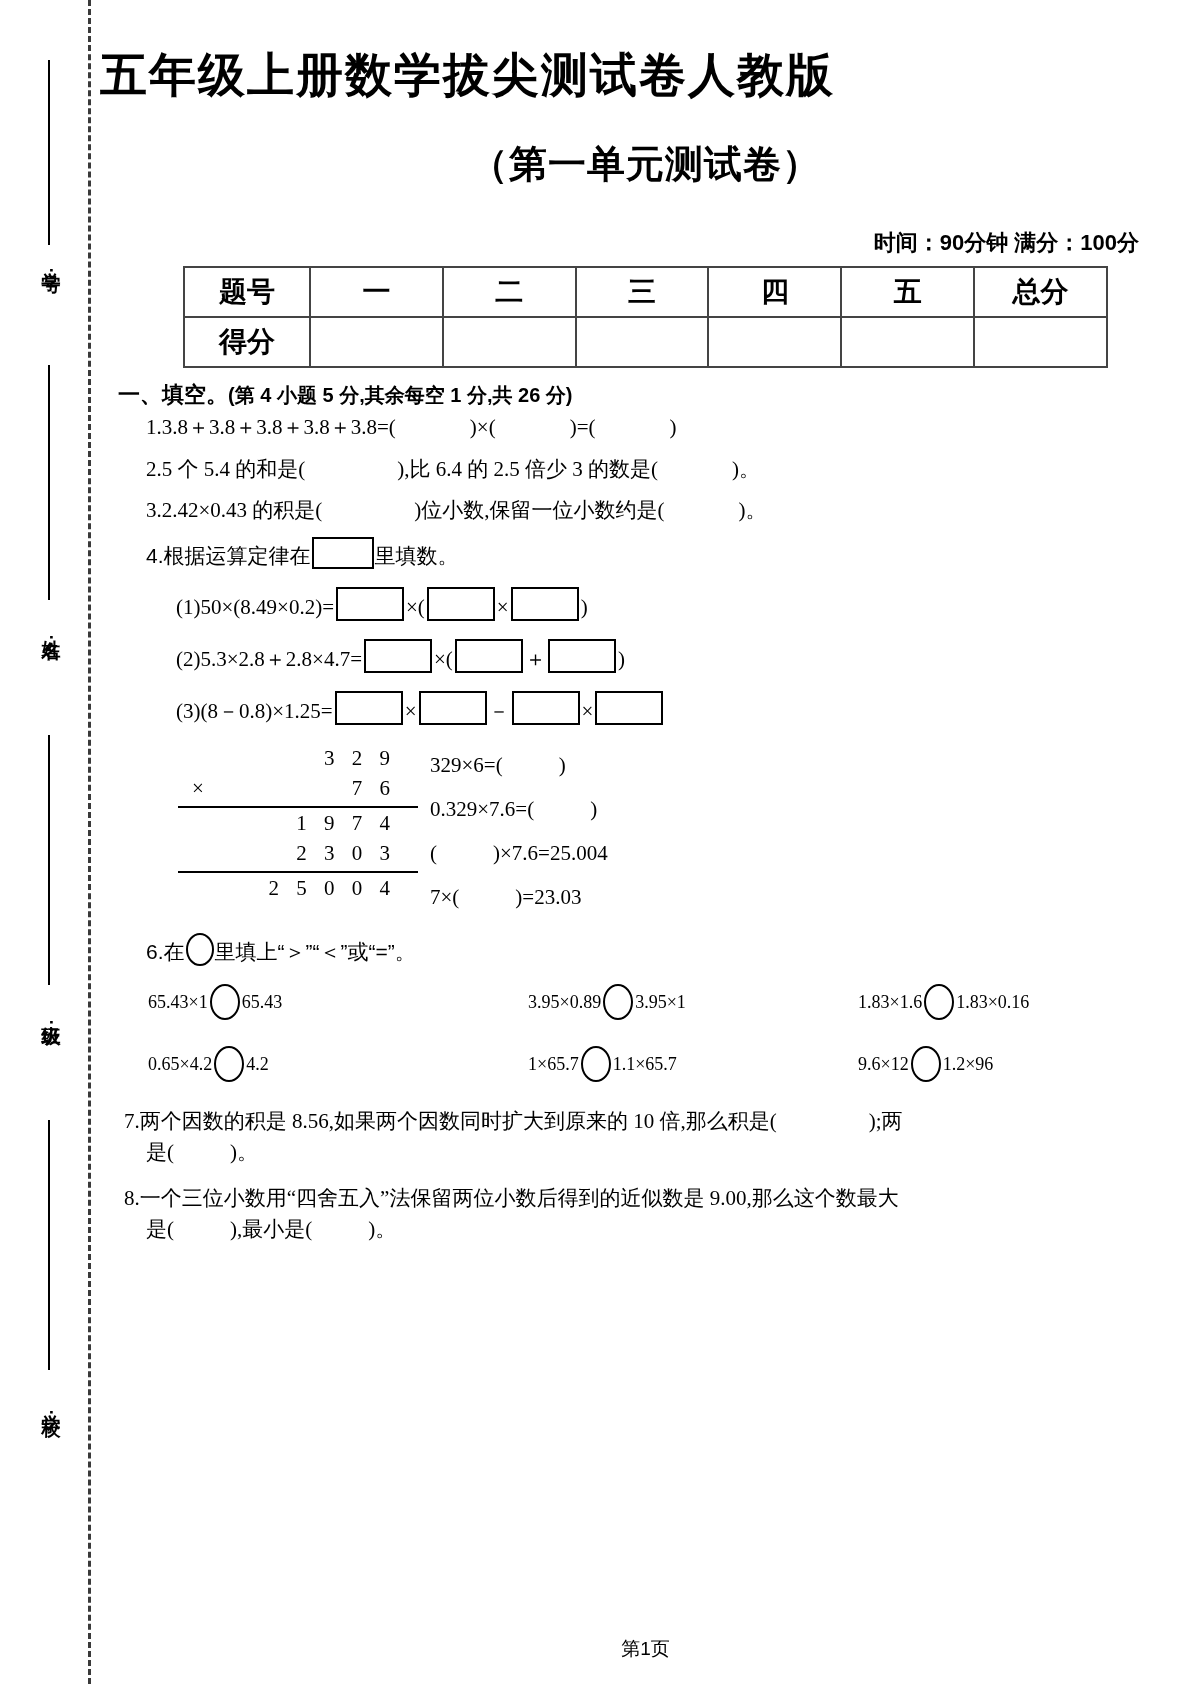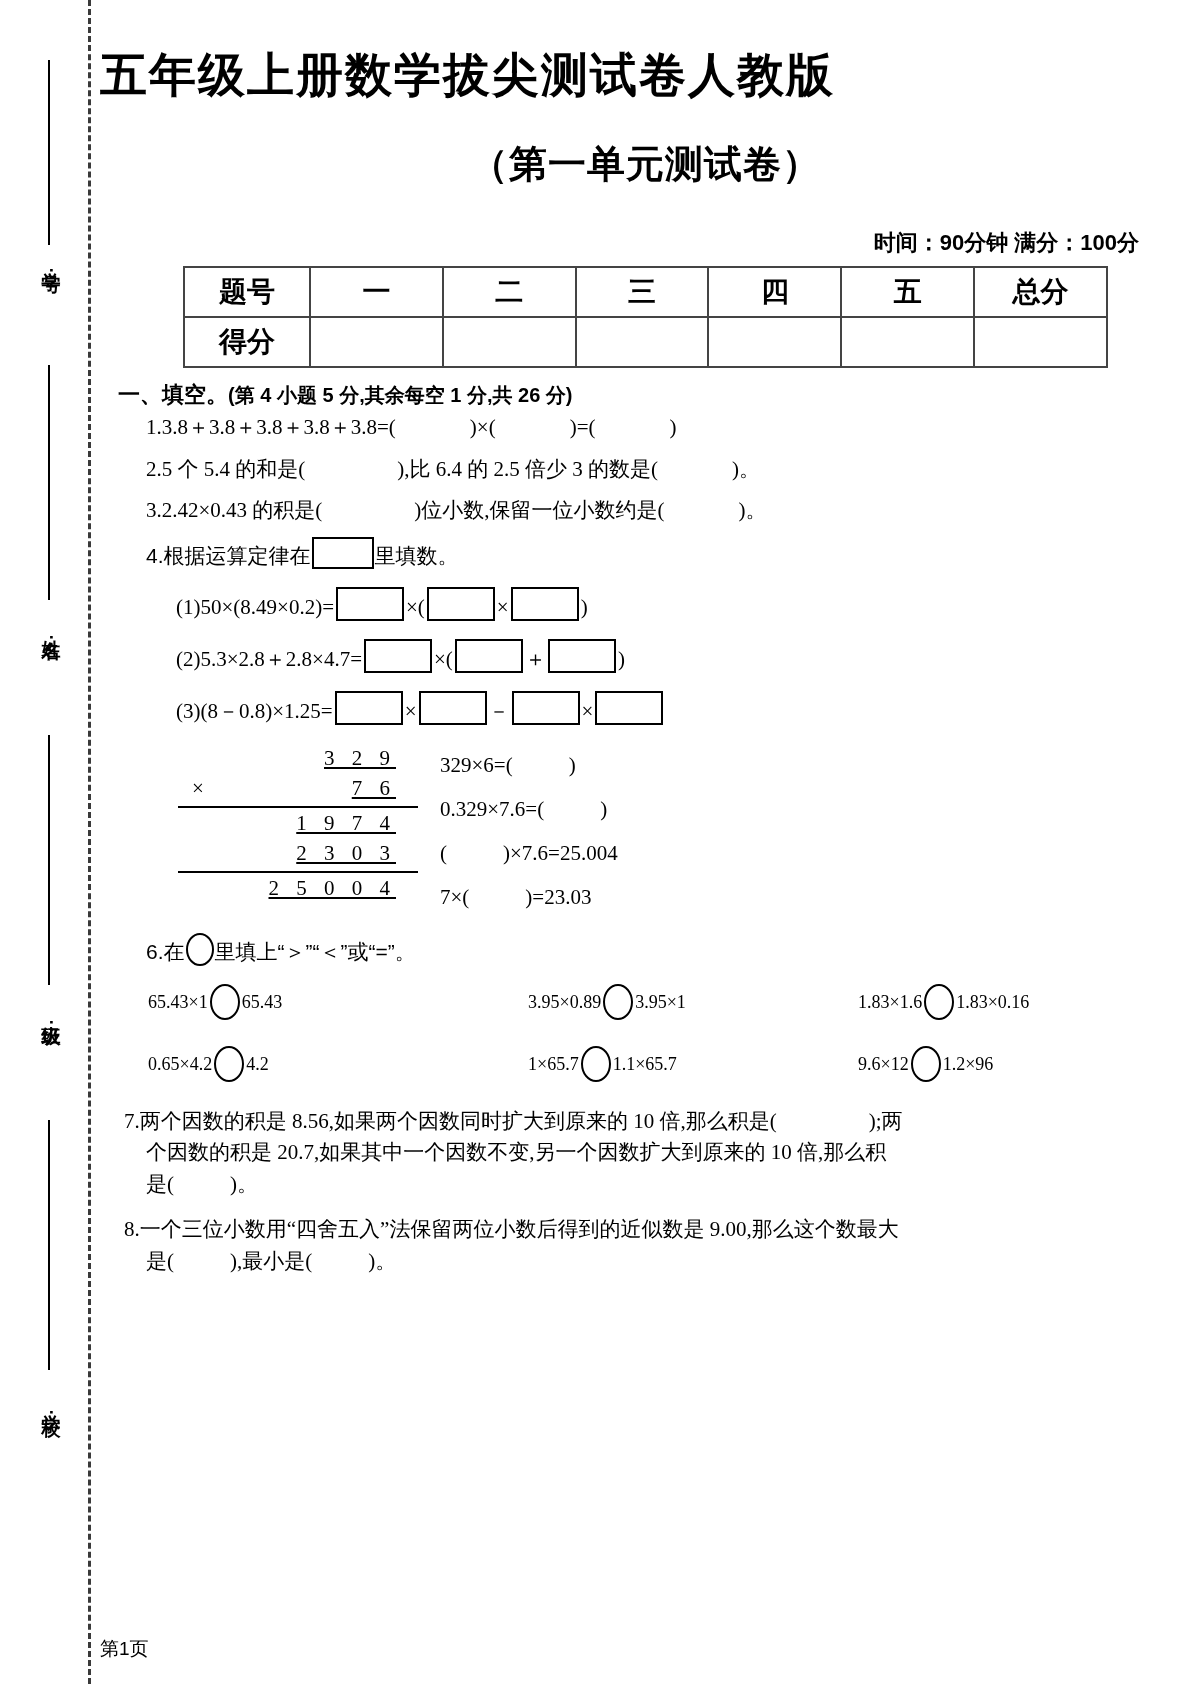--- a/index.html
+++ b/index.html
@@ -164,30 +164,29 @@
     font-family: "Liberation Serif", "DejaVu Serif", serif;
     font-size: 21px;
     line-height: 1.45;
     width: 240px;
   }
   .vrow {
     text-align: right;
     letter-spacing: 6px;
     white-space: nowrap;
     padding-right: 22px;
-    text-decoration: underline;
   }
   .vrow .op {
     float: left;
     letter-spacing: 0;
     padding-left: 14px;
   }
   .vrow.ruled { border-bottom: 2px solid #000; padding-bottom: 2px; }
   #vert-right {
-    margin-left: 22px;
+    margin-left: 12px;
     font-size: 21px;
     line-height: 2.1;
   }
   #vert-right div { white-space: nowrap; }
 
   
   .cmp-row {
     display: flex;
     padding-left: 30px;
     margin: 16px 0 4px 0;
@@ -217,21 +216,21 @@
     vertical-align: -7px;
     margin: 0 1px;
   }
 
   .q-indent2 { padding-left: 58px; }
 
   #page-footer {
     position: absolute;
     left: 0; bottom: 22px;
     width: 1091px;
-    text-align: left;
+    text-align: center;
     font-size: 19px;
     font-family: "Liberation Sans", "DejaVu Sans", sans-serif;
   }
 </style>
 </head>
 <body>
 
 <div id="left-margin">
   <div id="dashed-line"></div>
 
@@ -364,21 +363,20 @@
         </div>
       <div class="cmp-item">
           <span>9.6×12</span>
           <span class="circle"></span>
           <span>1.2×96</span>
         </div>
     </div>
 
     <div class="q" style="margin-top:24px; padding-left:6px;">
       <span>7.</span><span>两个因数的积是 8.56,如果两个因数同时扩大到原来的 10 倍,那么积是(</span><span class="gap-l"></span><span>);两</span>
-      <div class="q-indent2" style="padding-left:22px;">个因数的积是 20.7,如果其中一个因数不变,另一个因数扩大到原来的 10 倍,那么积</div>
       <div class="q-indent2" style="padding-left:22px;"><span>是(</span><span class="gap-s"></span><span>)。</span></div>
     </div>
 
     <div class="q" style="margin-top:14px; padding-left:6px;">
       <span>8.</span><span>一个三位小数用“四舍五入”法保留两位小数后得到的近似数是 9.00,那么这个数最大</span>
       <div class="q-indent2" style="padding-left:22px;"><span>是(</span><span class="gap-s"></span><span>),最小是(</span><span class="gap-s"></span><span>)。</span></div>
     </div>
 
   </div>
 

